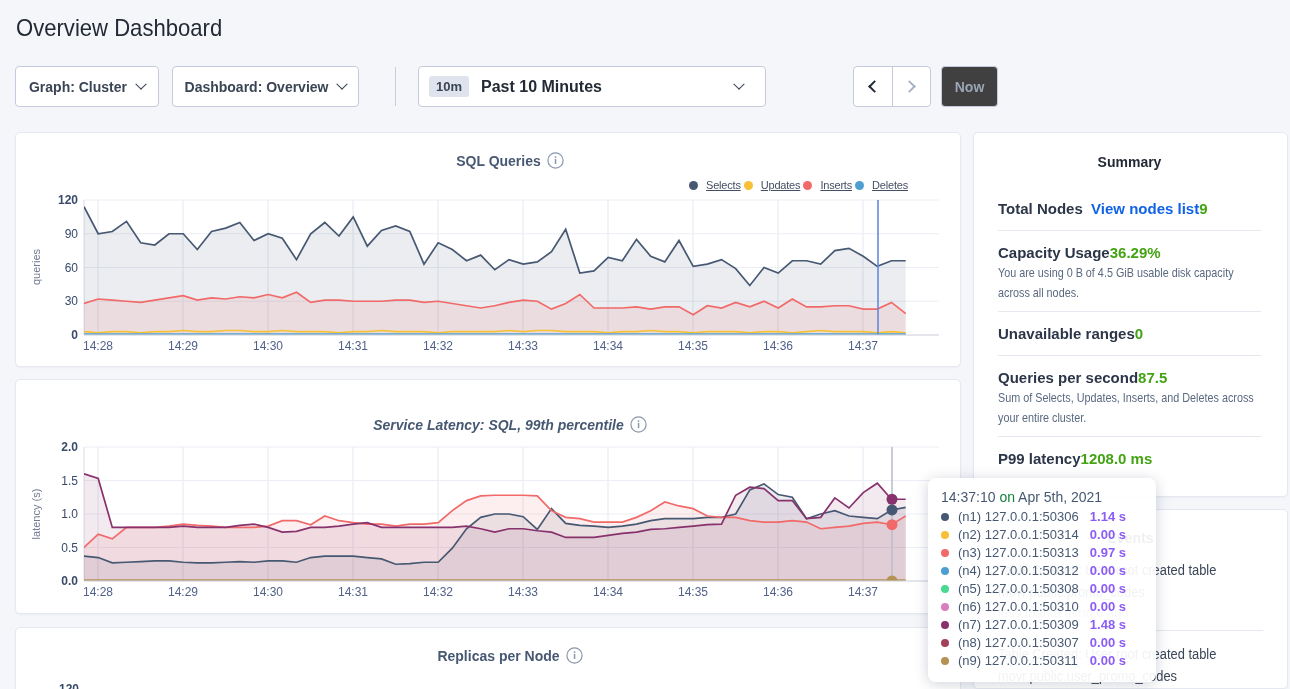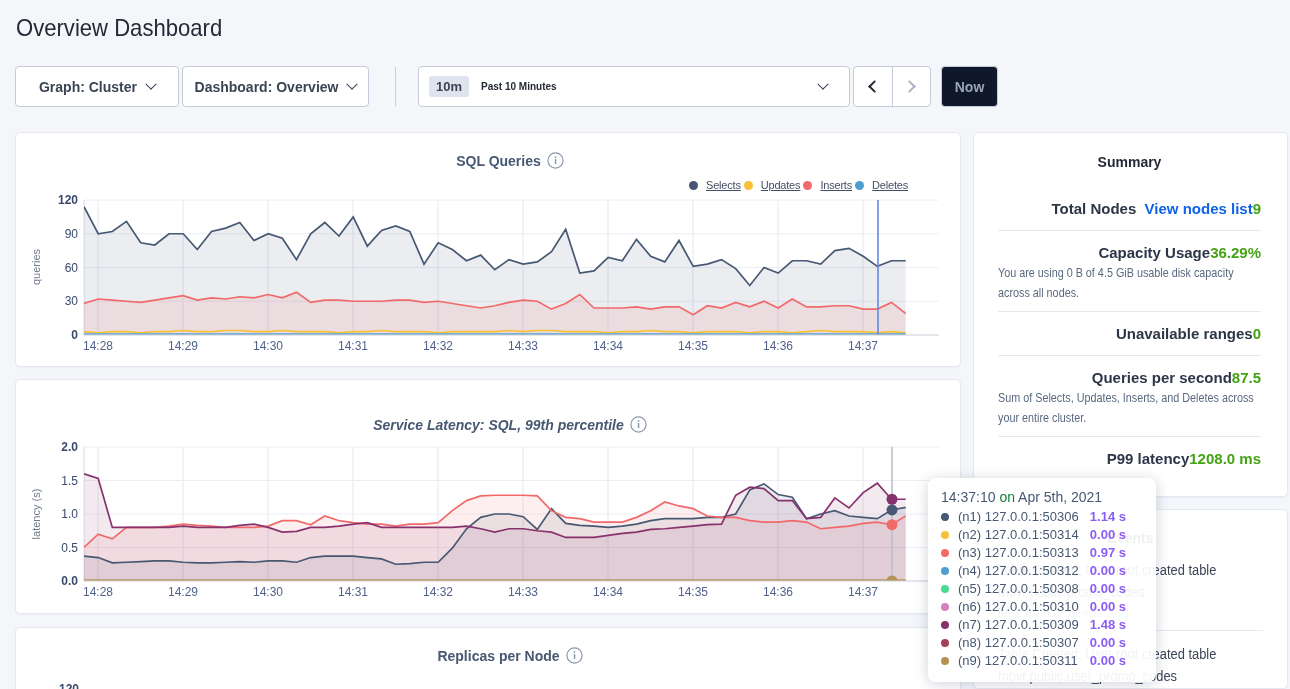--- a/index.html
+++ b/index.html
@@ -10,56 +10,56 @@
   display:flex; align-items:center; justify-content:center; }
 .chev { display:inline-block; width:8px; height:8px; border-right:1.6px solid #394455;
   border-bottom:1.6px solid #394455; transform:rotate(45deg) translate(-2px,-2px); margin-left:10px; }
 .vdiv { position:absolute; left:395px; top:67px; height:39px; width:1px; background:#c9ced9; }
 .card { position:absolute; background:#fff; border:1px solid #e5e8f0; border-radius:5px;
   box-shadow:0 1px 2px rgba(50,60,90,0.04);padding-left:44px; }
 .ctitle { text-align:center; font-size:14px; font-weight:bold; color:#475872; }
 .legend { position:absolute; right:52px; top:46px; font-size:11px; color:#454f63; }
 .li { letter-spacing:-0.2px;text-decoration:underline; }
 .dot { display:inline-block; width:9px; height:9px; border-radius:50%; margin-right:8px; vertical-align:-1px; }
-.srow { display:flex; justify-content:flex-end; align-items:baseline; }
+.srow { display:flex; justify-content:flex-start; align-items:baseline; }
 .slabel { font-size:15px; font-weight:bold; color:#2c3648; }
 .sval { font-size:15px; font-weight:bold; color:#43a313; }
 .sdesc { font-size:13.5px; color:#5a6980; line-height:20px; margin-top:2px; margin-bottom:-5px; transform:scaleX(0.80); transform-origin:0 0; white-space:nowrap; }
 .sdiv { border-top:1px solid #e6e9f0; margin:13px 0 13px 0; }
 .tooltip { position:absolute; left:928px; top:478px; width:228px; height:204px;
   background:rgba(255,255,255,0.93); border-radius:8px; box-shadow:0 2px 14px rgba(40,50,80,0.22);
   padding:11px 0 0 13px; z-index:10; }
 .thead { font-size:14px; color:#475872; margin-bottom:4px; }
 .thead .on { color:#15803d; }
 .trow { height:18px; font-size:13px; color:#475872; white-space:nowrap; }
 .tdot { display:inline-block; width:8px; height:8px; border-radius:50%; margin-right:9px; vertical-align:0px; }
 .tval { position:absolute; right:30px; font-weight:bold; color:#8b5cf6; }
 .erow { font-size:14px; color:#3b4558; line-height:22px; white-space:nowrap; transform:scaleX(0.92); transform-origin:0 0; }
 .etime { font-size:13px; color:#8d97a8; margin-top:2px; }
 </style></head>
 <body>
 <h1>Overview Dashboard</h1>
 
-<div class="btn" style="left:15px; width:164px;align-items:center;">Graph:&nbsp;Cluster<span class="chev"></span></div>
-<div class="btn" style="left:182px; width:187px;text-align:center;">Dashboard:&nbsp;Overview<span class="chev"></span></div>
+<div class="btn" style="left:15px; width:144px;align-items:center;">Graph:&nbsp;Cluster<span class="chev"></span></div>
+<div class="btn" style="left:172px; width:187px;text-align:center;">Dashboard:&nbsp;Overview<span class="chev"></span></div>
 <div class="vdiv"></div>
-<div class="btn" style="left:418px; width:432px; justify-content:flex-start; padding-left:10px;">
+<div class="btn" style="left:418px; width:348px; justify-content:flex-start; padding-left:10px;">
   <span style="background:#dfe3ee;border-radius:3px;font-size:13px;padding:3px 7px;">10m</span>
-  <span style="margin-left:12px;font-size:10px;color:#242a35;">Past 10 Minutes</span>
+  <span style="margin-left:12px;font-size:16px;color:#242a35;">Past 10 Minutes</span>
   <span class="chev" style="position:absolute;right:22px;"></span>
 </div>
 <div class="btn" style="left:853px;width:78px;padding:0;overflow:hidden;">
   <span style="flex:1;display:flex;align-items:center;justify-content:center;border-right:1px solid #c5cbdb;height:100%;">
     <span style="display:inline-block;width:9px;height:9px;border-left:2.4px solid #242a35;border-bottom:2.4px solid #242a35;transform:rotate(45deg);margin-left:3px;"></span>
     </span>
   <span style="flex:1;display:flex;align-items:center;justify-content:center;height:100%;">
     <span style="display:inline-block;width:9px;height:9px;border-right:2.4px solid #aab3c4;border-bottom:2.4px solid #aab3c4;transform:rotate(-45deg);margin-right:3px;"></span>
     </span>
 </div>
-<div class="btn" style="left:941px;width:57px;background:#0f172a;color:#9aa5b5;">Now</div>
+<div class="btn" style="left:941px;width:57px;background:#404040;color:#9aa5b5;">Now</div>
 
 <div class="card" style="left:15px;top:132px;width:946px;height:235px;">
   <div class="ctitle" style="margin-top:19px;">SQL Queries<svg width="17" height="17" viewBox="0 0 17 17" style="vertical-align:-3px;margin-left:6px">
         <circle cx="8.5" cy="8.5" r="7.6" fill="none" stroke="#8b97ad" stroke-width="1.2"></circle>
         <rect x="7.8" y="7" width="1.5" height="5" fill="#8b97ad"></rect>
         <rect x="7.8" y="4.3" width="1.5" height="1.6" fill="#8b97ad"></rect>
       </svg></div>
   <div class="legend">
 <span class="li"><span class="dot" style="background:#475872"></span>Selects</span>
 <span class="li"><span class="dot" style="background:#F7C037"></span>Updates</span>

